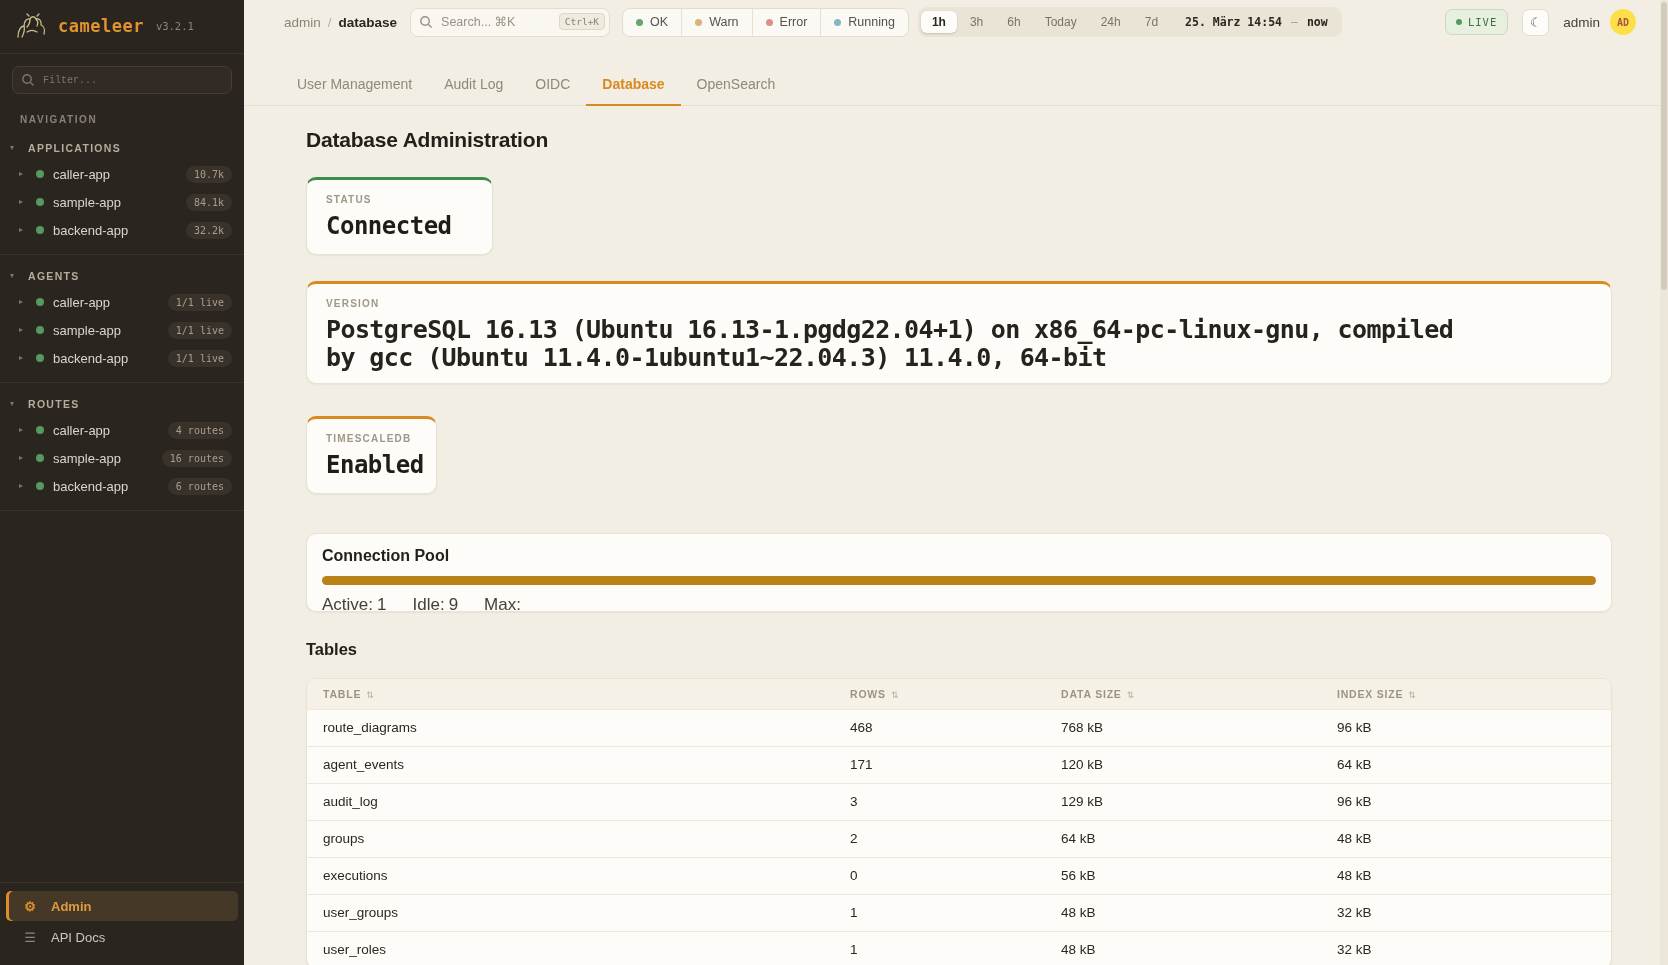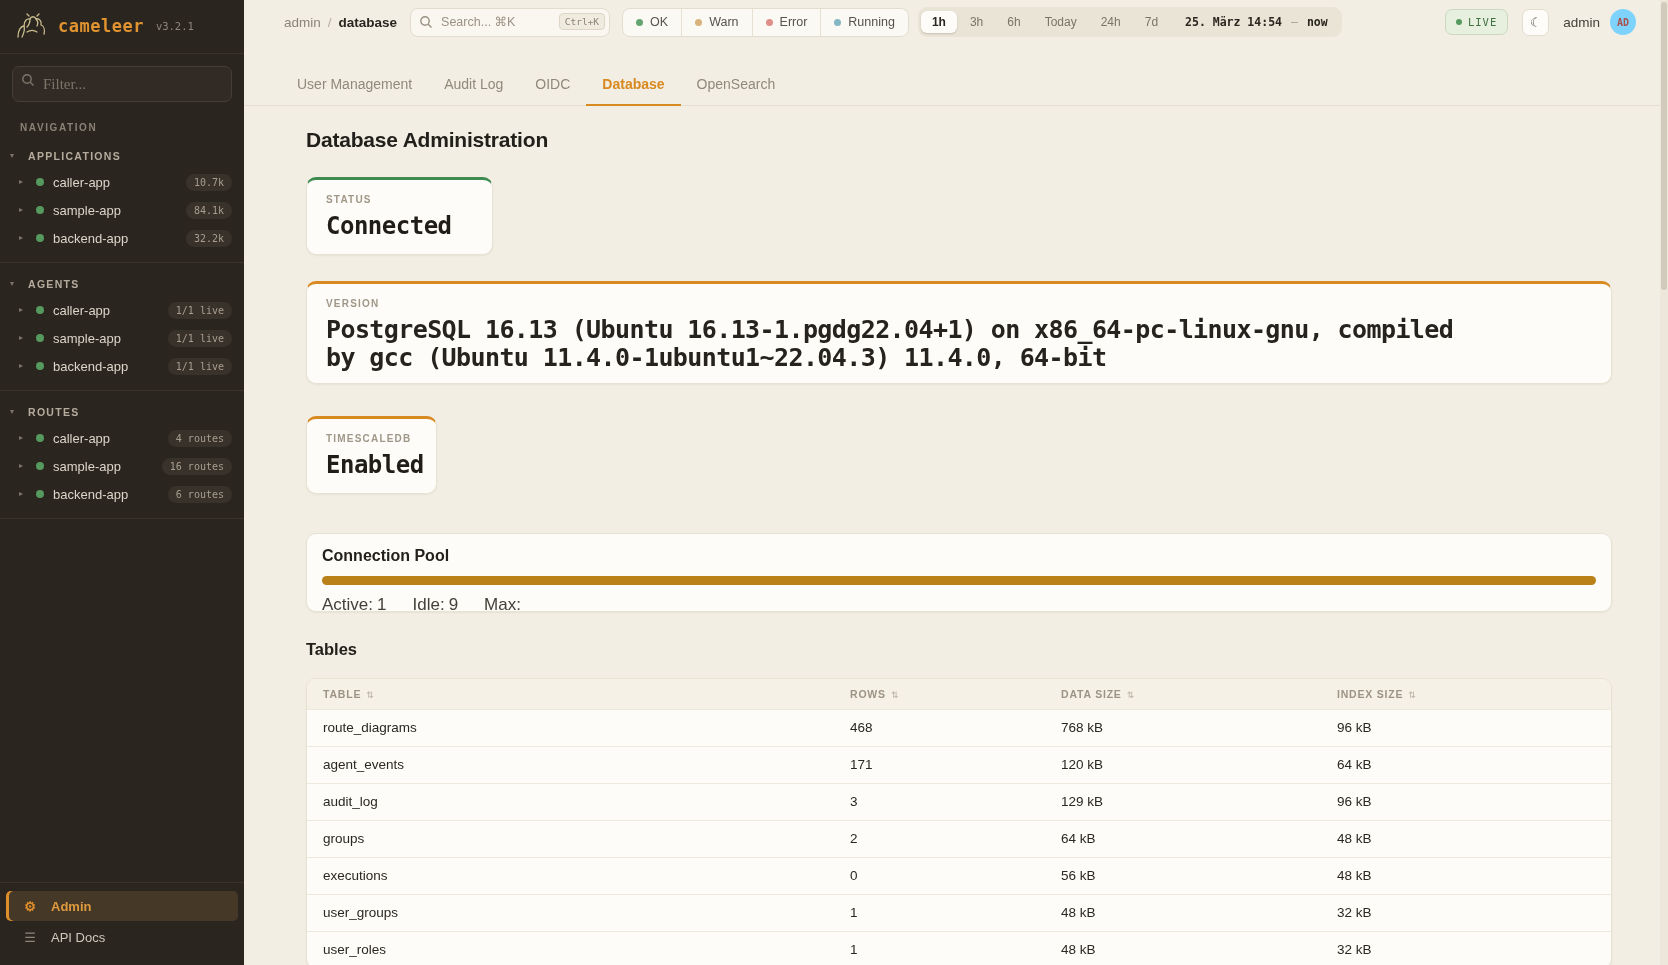--- a/index.html
+++ b/index.html
@@ -16,22 +16,22 @@
     width:244px; flex:0 0 244px; height:100%;
     background:#2b2520; color:#d9d2c7;
     display:flex; flex-direction:column;
   }
   .logo-row { display:flex; align-items:center; gap:10px; padding:12px 14px 13px; border-bottom:1px solid #3a332b; }
   .camel-icon { width:34px; height:28px; flex:0 0 34px; }
   .brand { font-family:"DejaVu Sans Mono", monospace; font-size:17px; font-weight:700; color:#e0932f; letter-spacing:.5px; }
   .brand-ver { font-family:"DejaVu Sans Mono", monospace; font-size:10.5px; color:#8d857a; margin-left:2px; }
   .filter-wrap { margin:12px 12px 6px; position:relative; }
   .filter-wrap input {
-    width:100%; height:36px; background:#322b25; border:1px solid #453d34; border-radius:7px;
-    color:#d9d2c7; padding:0 10px 0 30px; font-size:15px; font-family:Liberation Serif, serif; outline:none;
+    width:100%; height:28px; background:#322b25; border:1px solid #453d34; border-radius:7px;
+    color:#d9d2c7; padding:0 10px 0 30px; font-size:10px; font-family:Liberation Mono, monospace; outline:none;
   }
   .filter-wrap input::placeholder { color:#7d756a; }
   .filter-search-icon { position:absolute; left:9px; top:7px; width:14px; height:14px; }
   .nav-label { padding:14px 20px 2px; font-size:10px; font-weight:700; letter-spacing:1.6px; color:#8a8276; }
   .nav-scroll { flex:1 1 auto; overflow:hidden; }
   .section-header { display:flex; align-items:center; height:24px; padding-left:10px; gap:14px; margin-top:9px; cursor:pointer; }
   .caret-down { font-size:8px; color:#7d756a; line-height:1; }
   .caret-right { font-size:8px; color:#7d756a; line-height:1; width:8px; }
   .section-label { font-size:10.5px; font-weight:700; letter-spacing:1.3px; color:#b5ac9e; }
   .nav-item { display:flex; align-items:center; height:28px; padding:0 12px 0 19px; gap:9px; cursor:pointer; }
@@ -68,21 +68,21 @@
   .timebar { display:flex; align-items:center; height:30px; background:#eae4d6; border-radius:9px; margin-left:9px; padding:0 14px 0 3px; gap:2px; flex:0 0 auto; }
   .pill { padding:4px 11px; font-size:12px; color:#7b7466; border-radius:6px; cursor:pointer; white-space:nowrap; }
   .pill.active { background:#fdfcf9; color:#2a2620; font-weight:700; box-shadow:0 1px 2px rgba(40,35,25,.18); }
   .date-range { margin-left:14px; display:flex; gap:9px; font-family:"DejaVu Sans Mono",monospace; font-size:11.5px; font-weight:600; color:#2a2620; align-items:center; white-space:nowrap; }
   .date-sep { color:#a59d8e; font-weight:400; }
   .right-group { margin-left:auto; display:flex; align-items:center; gap:14px; }
   .live-badge { display:flex; align-items:center; gap:6px; height:26px; padding:0 10px; background:#e7efdf; border:1px solid #c9dabe; border-radius:7px; font-family:"DejaVu Sans Mono",monospace; font-size:10.5px; letter-spacing:1px; color:#40713f; }
   .live-dot { width:6px; height:6px; border-radius:50%; }
   .moon-btn { width:27px; height:27px; background:#fdfcf9; border:1px solid #e3ddcf; border-radius:7px; display:flex; align-items:center; justify-content:center; font-size:13px; color:#57524a; cursor:pointer; }
   .user-name { font-size:13.5px; color:#45403a; margin-right:-4px; }
-  .avatar { width:26px; height:26px; border-radius:50%; background:#7dd3fc; color:#a9514b; font-family:"DejaVu Sans Mono",monospace; font-size:10px; font-weight:700; display:flex; align-items:center; justify-content:center; cursor:pointer; }
+  .avatar { width:26px; height:26px; border-radius:50%; background:#fde047; color:#a9514b; font-family:"DejaVu Sans Mono",monospace; font-size:10px; font-weight:700; display:flex; align-items:center; justify-content:center; cursor:pointer; }
 
   .tabsbar { height:62px; flex:0 0 62px; display:flex; align-items:flex-end; padding-left:37px; border-bottom:1px solid #e5dfd1; }
   .tab { padding:0 16px 13px; font-size:14px; color:#8f897b; cursor:pointer; white-space:nowrap; }
   .tab.active { color:#d8891f; font-weight:700; border-bottom:2px solid #d8891f; margin-bottom:-1px; padding-bottom:12px; }
 
   .content { flex:1 1 auto; padding:0 56px 0 62px; overflow:hidden; }
   .page-title { font-size:21px; font-weight:700; color:#22201b; margin:22px 0 0; letter-spacing:-.2px; }
 
   .card { background:#fdfcf8; border:1px solid #e8e2d3; border-radius:10px; box-shadow:0 1px 2px rgba(28,25,18,.05); }
   .accent-green { border-top:3px solid #3f8a4f; }

